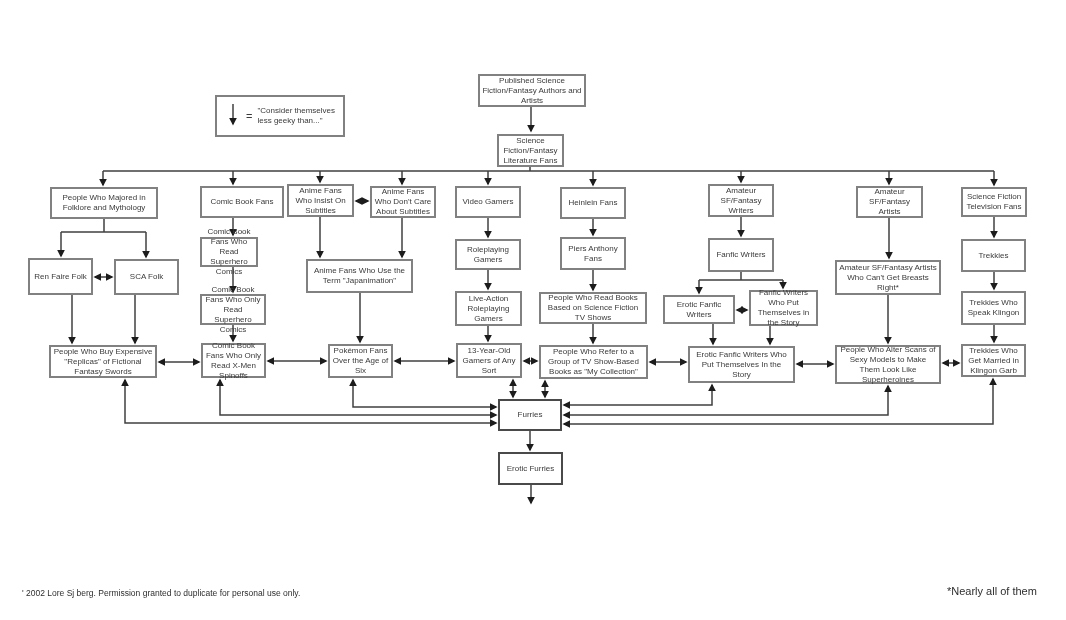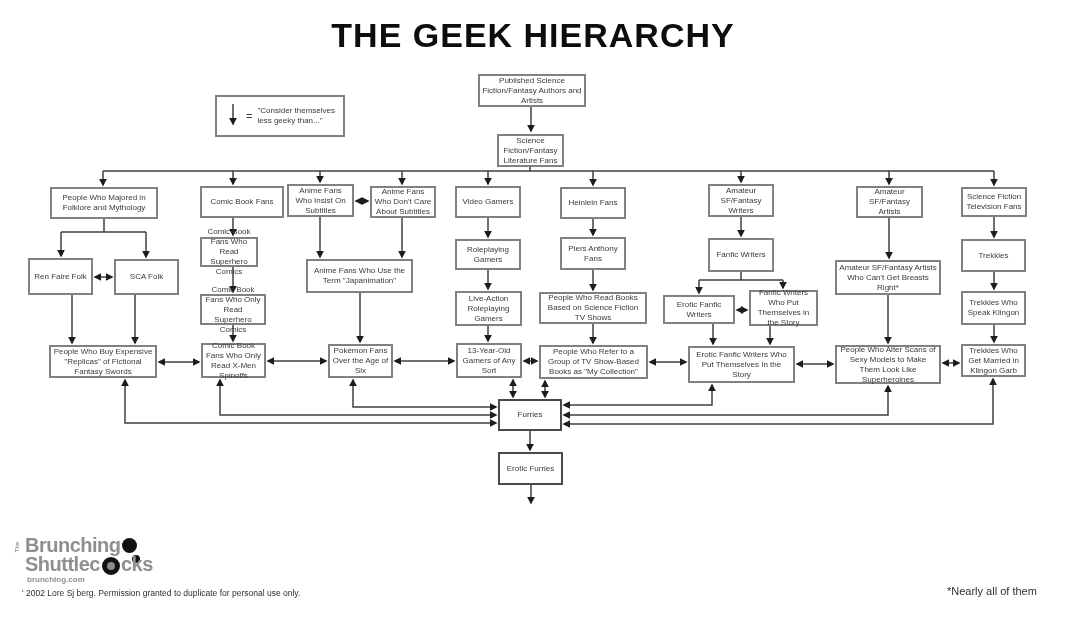--- a/index.html
+++ b/index.html
@@ -29,21 +29,20 @@
                border:5px solid #111;background:#8a8a8a;box-sizing:border-box;}
   .logo .url{position:absolute;left:11px;top:41px;font-size:8px;font-weight:bold;color:#8f8f8f;}
   .copyright{position:absolute;left:22px;top:588px;font-size:8.5px;color:#2e2e2e;}
   .footnote{position:absolute;left:947px;top:585px;font-size:11px;color:#2e2e2e;}
 </style>
 </head>
 <body>
 
 <div class="stage">
 
-  <div class="title">THE GEEK HIERARCHY</div>
 
   <svg class="wires" width="1066" height="620">
     <defs>
       <marker id="ah" viewBox="0 0 8 8" markerWidth="8" markerHeight="8" refX="6.4" refY="4" orient="auto-start-reverse" markerUnits="userSpaceOnUse">
         <path d="M0 0 L8 4 L0 8 Z" fill="#1c1c1c"></path>
       </marker>
     </defs>
     <g stroke="#404040" stroke-width="1.5" fill="none">
       <g>
         <path d="M531 107 V131" marker-end="url(#ah)"></path>
@@ -174,27 +173,17 @@
   <div class="node" style="left:328px;top:344px;width:65px;height:34px">Pokémon Fans Over the Age of Six</div>
   <div class="node" style="left:456px;top:343px;width:66px;height:35px">13-Year-Old Gamers of Any Sort</div>
   <div class="node" style="left:539px;top:345px;width:109px;height:34px">People Who Refer to a Group of TV Show-Based Books as "My Collection"</div>
   <div class="node" style="left:688px;top:346px;width:107px;height:37px">Erotic Fanfic Writers Who Put Themselves In the Story</div>
   <div class="node" style="left:835px;top:345px;width:106px;height:39px">People Who Alter Scans of Sexy Models to Make Them Look Like Superheroines</div>
   <div class="node" style="left:961px;top:344px;width:65px;height:33px">Trekkies Who Get Married in Klingon Garb</div>
 
   <div class="node dark" style="left:498px;top:399px;width:64px;height:32px">Furries</div>
   <div class="node dark" style="left:498px;top:452px;width:65px;height:33px">Erotic Furries</div>
 
-  <div class="logo">
-    <span class="the">The</span>
-    <span class="w1">Brunching</span>
-    <div class="dot-big"></div>
-    <div class="dot-small"></div>
-    <span class="w2a">Shuttlec</span>
-    <div class="donut"></div>
-    <span class="w2b">cks</span>
-    <span class="url">brunching.com</span>
-  </div>
 
   <div class="copyright">' 2002 Lore Sj berg. Permission granted to duplicate for personal use only.</div>
   <div class="footnote">*Nearly all of them</div>
 
 </div>
 
 </body></html>

